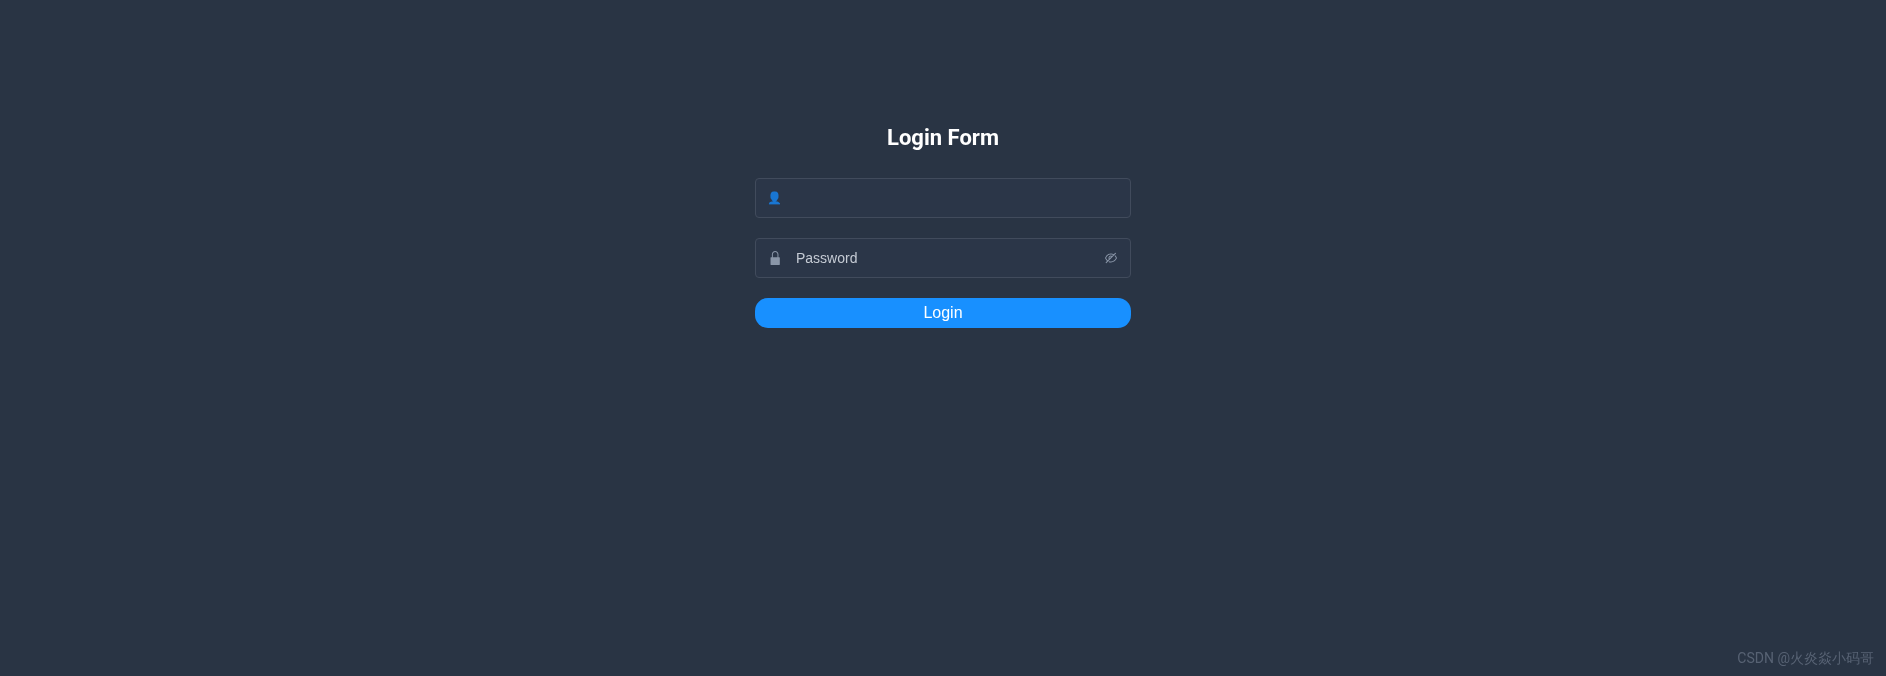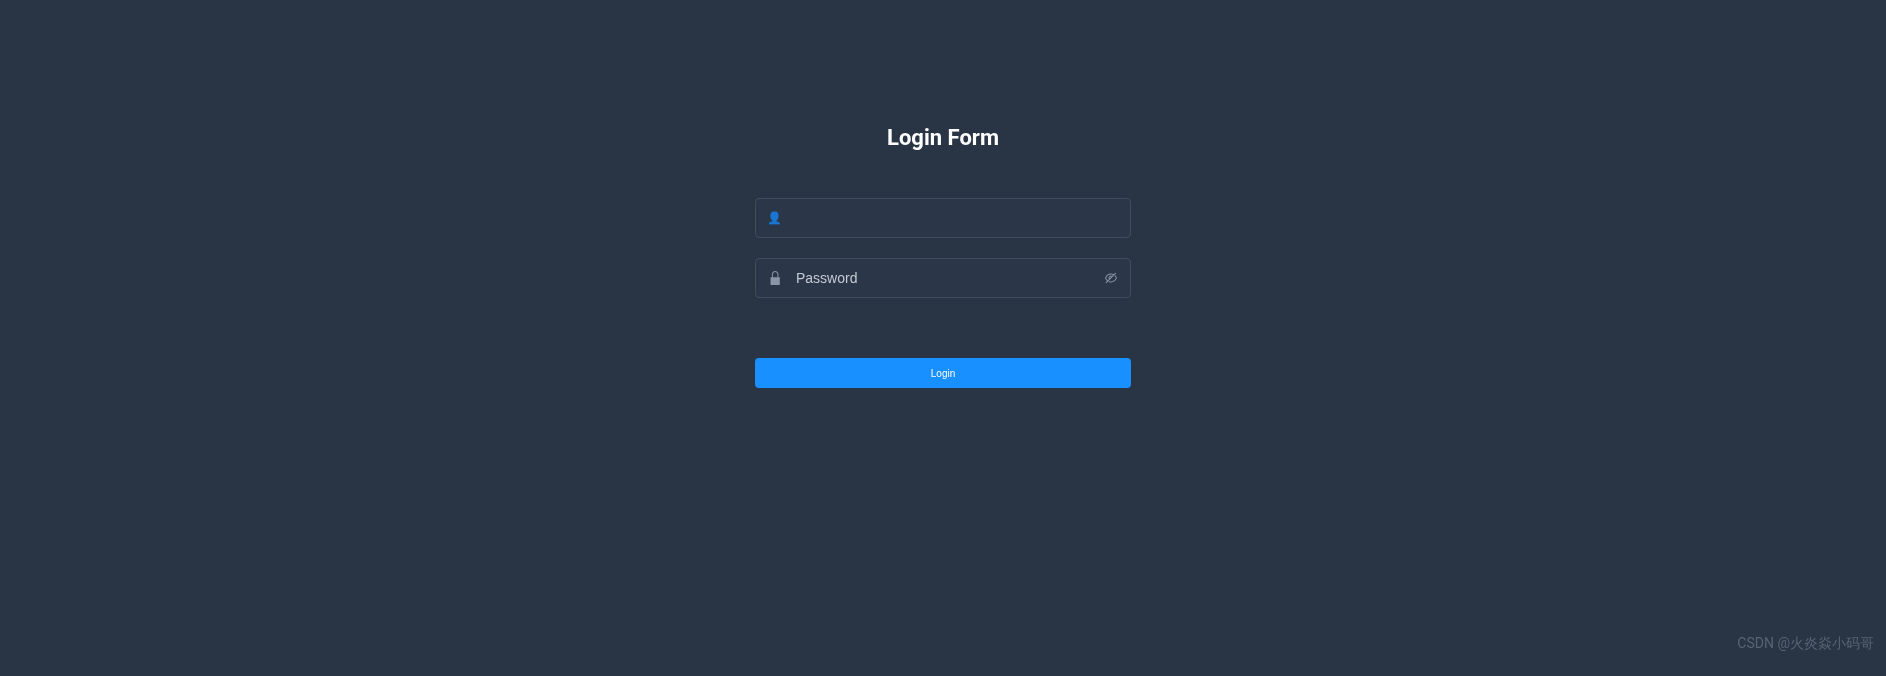--- a/index.html
+++ b/index.html
@@ -17,21 +17,21 @@
       flex-direction: column;
       align-items: center;
       padding-top: 125px;
       position: relative;
     }
     
     .form-title {
       color: #ffffff;
       font-size: 22px;
       font-weight: 700;
-      margin-bottom: 48px;
+      margin-bottom: 28px;
     }
     
     .form-container {
       display: flex;
       flex-direction: column;
       gap: 20px;
       width: 376px;
     }
     
     .input-wrapper {
@@ -80,33 +80,32 @@
       color: #8a96a8;
       cursor: pointer;
       flex-shrink: 0;
     }
     
     .login-button {
       width: 100%;
       height: 30px;
       background-color: #1890ff;
       border: none;
-      border-radius: 4px;
+      border-radius: 13px;
       color: #ffffff;
-      font-size: 10px;
+      font-size: 16px;
       cursor: pointer;
       display: flex;
       align-items: center;
       justify-content: center;
-      margin-top: 40px;
     }
     
     .watermark {
       position: absolute;
-      bottom: 23px;
+      bottom: 8px;
       right: 12px;
       color: #6b7688;
       font-size: 14px;
       opacity: 0.7;
     }
     
     .user-emoji {
       font-size: 12px;
     }
   </style>

